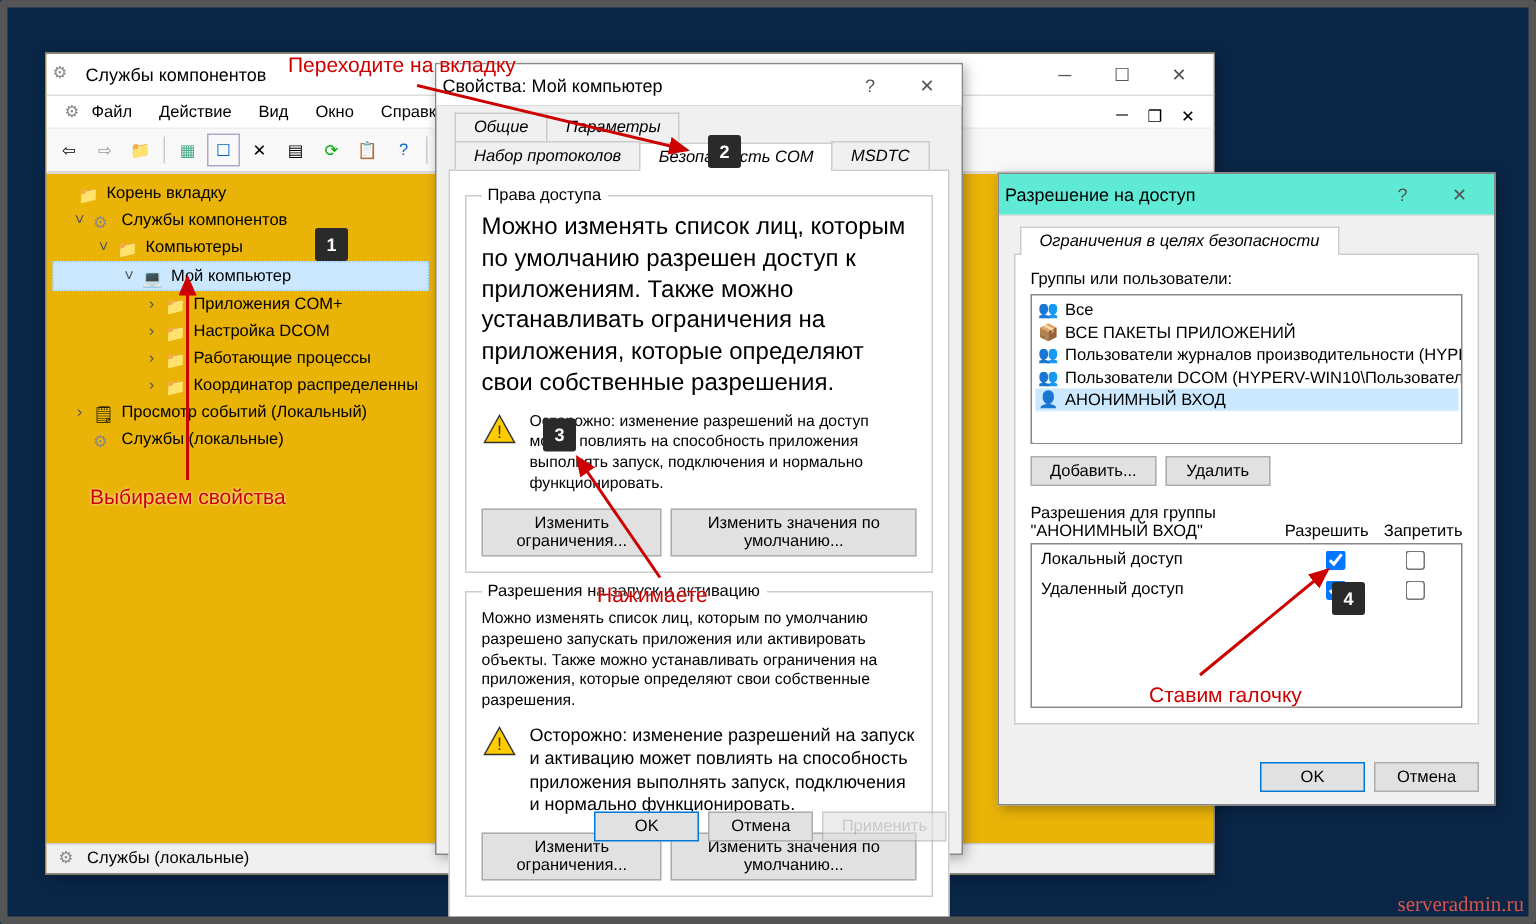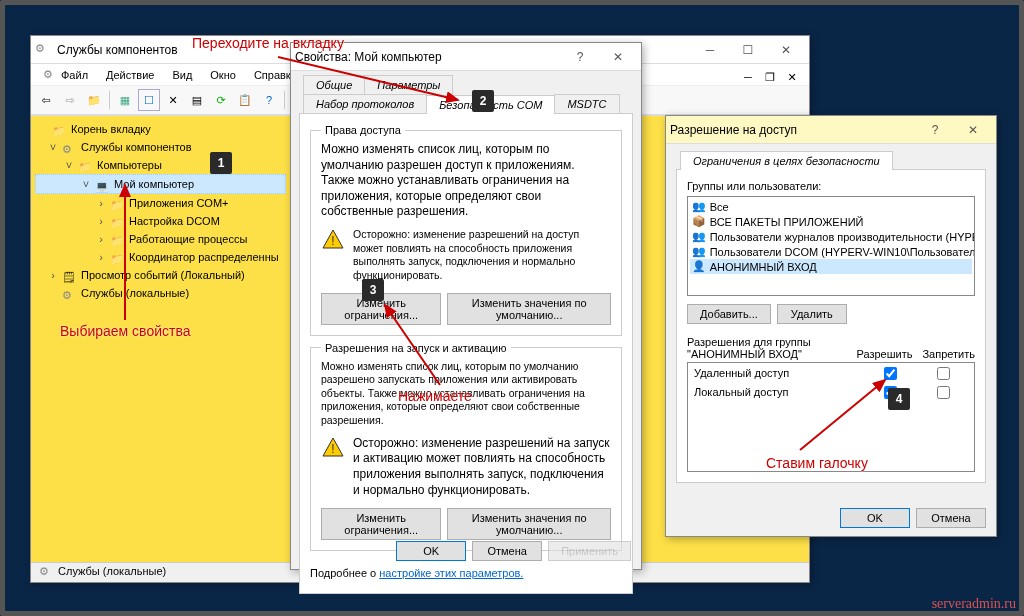--- a/index.html
+++ b/index.html
@@ -1,17 +1,17 @@
 <!DOCTYPE html>
 <html><head>
 <meta charset="utf-8">
 <style>
 * { box-sizing: border-box; margin: 0; padding: 0; }
 body { font-family: "Segoe UI", Tahoma, sans-serif; font-size: 11px; background: #0a2647; width: 1024px; height: 616px; position: relative; overflow: hidden; }
-.window { position: absolute; background: #fde047; border: 1px solid #888; box-shadow: 2px 2px 8px rgba(0,0,0,.3); }
+.window { position: absolute; background: #eab308; border: 1px solid #888; box-shadow: 2px 2px 8px rgba(0,0,0,.3); }
 .titlebar { height: 28px; display: flex; align-items: center; padding: 0 4px; background: #fff; border-bottom: 1px solid #ddd; }
 .titlebar-icon { width: 16px; height: 16px; margin-right: 6px; }
 .titlebar-text { flex: 1; font-size: 12px; }
 .titlebar-controls { display: flex; gap: 0; }
 .titlebar-btn { width: 38px; height: 22px; display: flex; align-items: center; justify-content: center; cursor: pointer; font-size: 12px; color: #555; }
 .menubar { display: flex; padding: 2px 4px; gap: 2px; background: #fff; border-bottom: 1px solid #eee; align-items: flex-end; }
 .menubar span { padding: 2px 8px; cursor: pointer; }
 .toolbar { display: flex; padding: 3px 4px; gap: 2px; background: #f8f8f8; border-bottom: 1px solid #ddd; align-items: center; }
 .tb-btn { width: 22px; height: 22px; display: flex; align-items: center; justify-content: center; cursor: pointer; border: 1px solid transparent; }
 .tree { padding: 4px; font-size: 11px; line-height: 18px; }
@@ -164,21 +164,21 @@
       <div class="tab">Параметры</div>
     </div>
     <div class="tabs">
       <div class="tab">Набор протоколов</div>
       <div class="tab active">Безопасность COM</div>
       <div class="tab">MSDTC</div>
     </div>
     <div style="background:#fff; border:1px solid #ccc; border-top:none; padding:4px;">
       <fieldset class="fieldset">
         <legend>Права доступа</legend>
-        <div style="font-size:12px; line-height:1.3;">Можно изменять список лиц, которым по умолчанию разрешен доступ к приложениям. Также можно устанавливать ограничения на приложения, которые определяют свои собственные разрешения.</div>
+        <div style="font-size:16px; line-height:1.3;">Можно изменять список лиц, которым по умолчанию разрешен доступ к приложениям. Также можно устанавливать ограничения на приложения, которые определяют свои собственные разрешения.</div>
         <div style="display:flex; gap:8px; margin-top:8px; align-items:flex-start;">
           <span class="warn-icon"><svg viewBox="0 0 24 24">
                 <path fill="#ffcc00" stroke="#333" d="M12 2 L22 20 L2 20 Z"></path>
                 <text x="12" y="17" text-anchor="middle" font-size="12" fill="#333">!</text>
               </svg></span>
           <div style="font-size:10.5px; line-height:1.3;">Осторожно: изменение разрешений на доступ может повлиять на способность приложения выполнять запуск, подключения и нормально функционировать.</div>
         </div>
         <div style="display:flex; gap:6px; margin-top:10px; justify-content:space-between;">
           <button class="dlg-btn">Изменить ограничения...</button>
           <button class="dlg-btn">Изменить значения по умолчанию...</button>
@@ -205,21 +205,21 @@
     </div>
   </div>
   <div style="position:absolute; bottom:8px; right:10px; display:flex; gap:6px;">
     <button class="dlg-btn default">OK</button>
     <button class="dlg-btn">Отмена</button>
     <button class="dlg-btn" disabled="" style="opacity:.6;">Применить</button>
   </div>
 </div>
 
 <div class="window" style="left:665px; top:115px; width:332px; height:422px; background:#f0f0f0;">
-  <div class="titlebar" style="background:#fef9c3;">
+  <div class="titlebar" style="background:#5eead4;">
     <span class="titlebar-text">Разрешение на доступ</span>
     <div class="titlebar-controls">
       <div class="titlebar-btn">?</div>
       <div class="titlebar-btn close">✕</div>
     </div>
   </div>
   <div style="padding:6px 10px 0;">
     <div class="tabs">
       <div class="tab active">Ограничения в целях безопасности</div>
     </div>
@@ -254,26 +254,26 @@
       <div style="margin-top:12px;">
         <div style="display:flex; justify-content:space-between; align-items:flex-end;">
           <div style="max-width:170px;">Разрешения для группы "АНОНИМНЫЙ ВХОД"</div>
           <div style="display:flex; gap:10px; font-size:11px;">
             <span>Разрешить</span>
             <span>Запретить</span>
           </div>
         </div>
         <div style="border:1px solid #888; background:#fff; margin-top:2px; padding:2px 0; height:110px;">
           <div style="display:flex; padding:2px 6px;">
-            <span style="flex:1;">Удаленный доступ</span>
+            <span style="flex:1;">Локальный доступ</span>
             <span style="width:56px;text-align:center;"><input type="checkbox" checked="" style=""></span>
             <span style="width:50px;text-align:center;"><input type="checkbox" style=""></span>
           </div>
           <div style="display:flex; padding:2px 6px;">
-            <span style="flex:1;">Локальный доступ</span>
+            <span style="flex:1;">Удаленный доступ</span>
             <span style="width:56px;text-align:center;"><input type="checkbox" checked="" style=""></span>
             <span style="width:50px;text-align:center;"><input type="checkbox" style=""></span>
           </div>
         </div>
       </div>
     </div>
   </div>
   <div style="position:absolute; bottom:8px; right:10px; display:flex; gap:6px;">
     <button class="dlg-btn default">OK</button>
     <button class="dlg-btn">Отмена</button>

